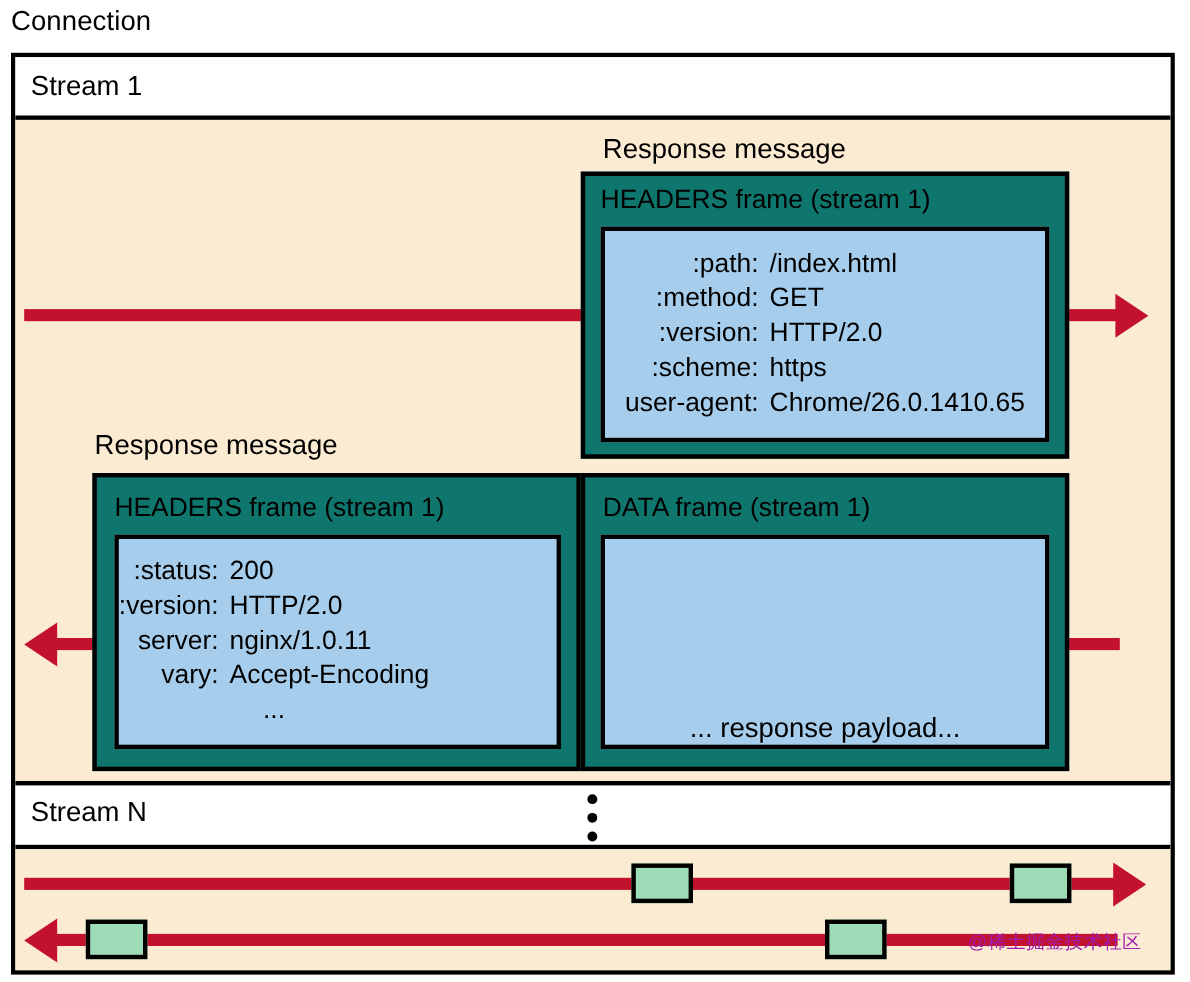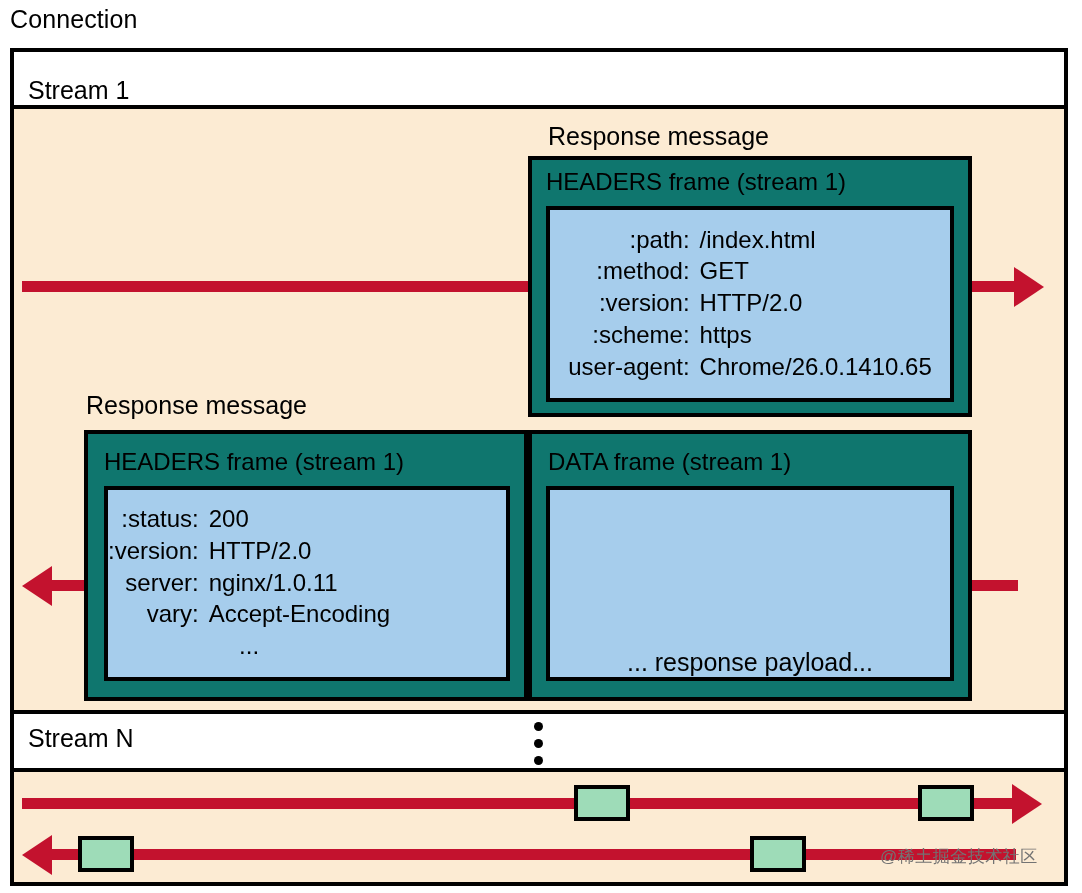--- a/index.html
+++ b/index.html
@@ -13,21 +13,21 @@
 
   
   #connection-frame{left:10px;top:48px;width:1058px;height:838px;
                     border:4px solid #000;box-sizing:border-box;background:#fceBd3;}
 
   
   .stream-band{background:#ffffff;border-bottom:4px solid #000;box-sizing:border-box;}
   #stream1-band{left:14px;top:52px;width:1050px;height:57px;}
   #streamN-band{left:14px;top:710px;width:1050px;height:62px;border-top:4px solid #000;}
   .stream-band-label{font-size:25px;}
-  #stream1-label{left:28px;top:76px;text-align:center;}
+  #stream1-label{left:28px;top:64px;text-align:center;}
   #streamN-label{left:28px;top:724px;}
 
   
   #stream-ellipsis{left:532px;top:722px;width:12px;height:44px;}
   #stream-ellipsis i{display:block;width:9px;height:9px;border-radius:50%;background:#000;margin:0 auto 8px;}
 
   
   #stream1-body{left:14px;top:109px;width:1050px;height:601px;background:#fceBd3;}
 
   
@@ -94,21 +94,21 @@
   #sn-down-line{left:50px;top:849px;width:966px;}
 
   .sn-block{background:#9edcb8;border:4px solid #000;box-sizing:border-box;
             width:56px;height:36px;}
   #sn-block-1{left:574px;top:785px;}
   #sn-block-2{left:918px;top:785px;}
   #sn-block-3{left:78px;top:836px;}
   #sn-block-4{left:750px;top:836px;}
 
   
-  #watermark{left:880px;top:845px;font-size:17px;color:#737373;letter-spacing:.5px;}
+  #watermark{left:880px;top:845px;font-size:17px;color:#a21caf;letter-spacing:.5px;}
 </style>
 </head>
 <body>
 
 <div class="abs" id="connection-label">Connection</div>
 
 <div class="abs" id="connection-frame"></div>
 
 <div class="abs stream-band" id="stream1-band"></div>
 <div class="abs stream-band-label" id="stream1-label">Stream 1</div>

